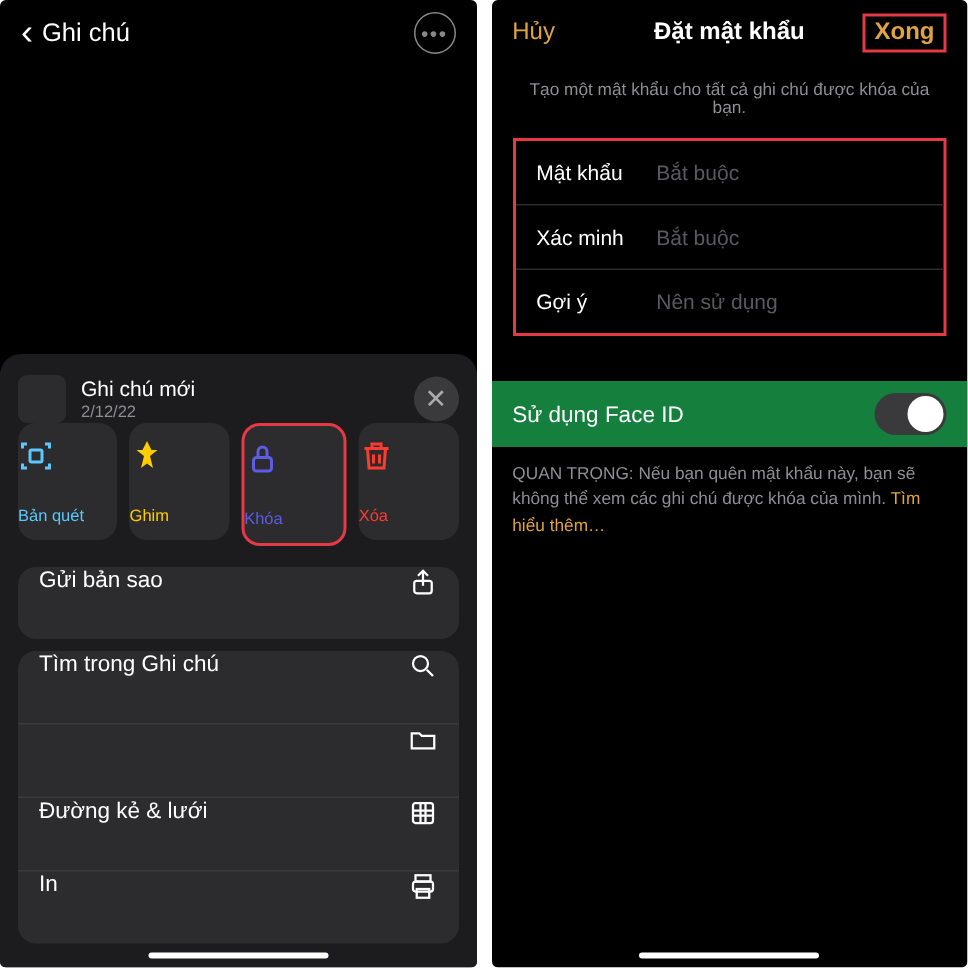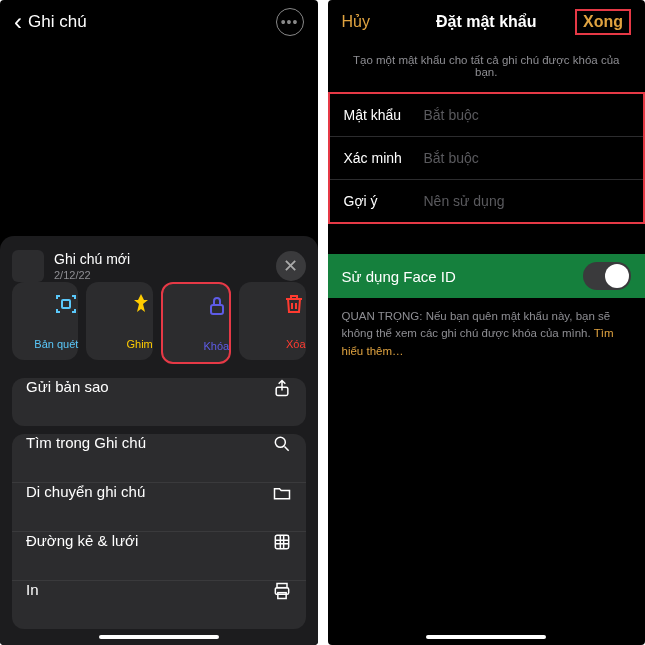--- a/index.html
+++ b/index.html
@@ -15,21 +15,21 @@
   .more{margin-left:auto;width:26px;height:26px;border:1.5px solid #888;border-radius:50%;display:flex;align-items:center;justify-content:center;color:#888;font-size:14px;letter-spacing:1px}
 
   .sheet{position:absolute;bottom:0;left:0;right:0;background:#1c1c1e;border-top-left-radius:14px;border-top-right-radius:14px;padding:14px 12px 8px;box-sizing:border-box}
   .sheet-head{display:flex;align-items:center;margin-bottom:0}
   .thumb{width:32px;height:32px;background:#2c2c2e;border-radius:6px;margin-right:10px}
   .sh-title{color:#fff;font-size:14px}
   .sh-date{color:#8e8e93;font-size:11px;margin-top:2px}
   .close{margin-left:auto;width:30px;height:30px;background:#3a3a3c;border-radius:50%;display:flex;align-items:center;justify-content:center;color:#aaa;font-size:18px}
 
   .tiles{display:flex;gap:8px;margin-bottom:14px}
-  .tile{flex:1;height:78px;background:#2c2c2e;border-radius:12px;display:flex;flex-direction:column;align-items:flex-end;justify-content:center;gap:22px}
+  .tile{flex:1;height:78px;background:#2c2c2e;border-radius:12px;display:flex;flex-direction:column;align-items:flex-start;justify-content:center;gap:22px}
   .tile svg{width:24px;height:24px}
   .tile-label{font-size:11px}
   .tile.scan .tile-label{color:#5ac8fa}
   .tile.pin .tile-label{color:#ffcc00}
   .tile.lock{border:2px solid #e63946}
   .tile.lock .tile-label{color:#5e5ce6}
   .tile.del .tile-label{color:#ff3b30}
 
   .list{background:#2c2c2e;border-radius:12px;overflow:hidden;margin-bottom:8px}
   .row{display:flex;align-items:flex-start;height:48px;padding:0 14px;color:#fff;font-size:15px;border-bottom:1px solid #3a3a3c}
@@ -39,21 +39,21 @@
 
   .homebar{position:absolute;bottom:6px;left:50%;transform:translateX(-50%);width:120px;height:4px;background:#fff;border-radius:4px}
 
   
   .rnav{display:flex;align-items:center;height:44px;padding:0 14px;color:#fff}
   .cancel{color:#e0a340;font-size:16px}
   .rtitle{position:absolute;left:0;right:0;text-align:center;color:#fff;font-size:16px;font-weight:600;pointer-events:none}
   .done{margin-left:auto;color:#e0a340;font-size:16px;font-weight:700;border:2px solid #e63946;padding:2px 6px}
 
   .subtitle{color:#8e8e93;font-size:11.5px;text-align:center;padding:10px 20px 14px}
-  .formblock{border:2px solid #e63946;margin:0 0}
+  .formblock{border:2px solid #e63946;margin:0 14px}
   .frow{display:flex;align-items:center;height:42px;padding:0 14px;border-bottom:1px solid #2c2c2e}
   .frow:last-child{border-bottom:none}
   .flabel{color:#fff;font-size:14px;width:80px}
   .fplace{color:#5a5a5e;font-size:14px}
 
   .faceid{display:flex;align-items:center;height:44px;margin-top:30px;padding:0 14px;background:#15803d}
   .faceid-label{color:#fff;font-size:15px}
   .toggle{margin-left:auto;width:48px;height:28px;background:#3a3a3c;border-radius:14px;position:relative}
   .toggle::after{content:"";position:absolute;right:2px;top:2px;width:24px;height:24px;background:#fff;border-radius:50%}
 
@@ -123,21 +123,20 @@
 
       <div class="list">
         <div class="row">
           <span>Tìm trong Ghi chú</span>
           <span class="ricon"><svg viewBox="0 0 24 24" fill="none" stroke="#fff" stroke-width="1.8">
                 <circle cx="10" cy="10" r="6"></circle>
                 <path d="M15 15l5 5"></path>
               </svg></span>
         </div>
         <div class="row">
-          <span>Di chuyển ghi chú</span>
           <span class="ricon"><svg viewBox="0 0 24 24" fill="none" stroke="#fff" stroke-width="1.8">
                 <path d="M3 7h6l2 2h10v10H3z"></path>
               </svg></span>
         </div>
         <div class="row">
           <span>Đường kẻ &amp; lưới</span>
           <span class="ricon"><svg viewBox="0 0 24 24" fill="none" stroke="#fff" stroke-width="1.8">
                 <rect x="4" y="4" width="16" height="16" rx="2"></rect>
                 <path d="M4 10h16M4 14h16M10 4v16M14 4v16"></path>
               </svg></span>

